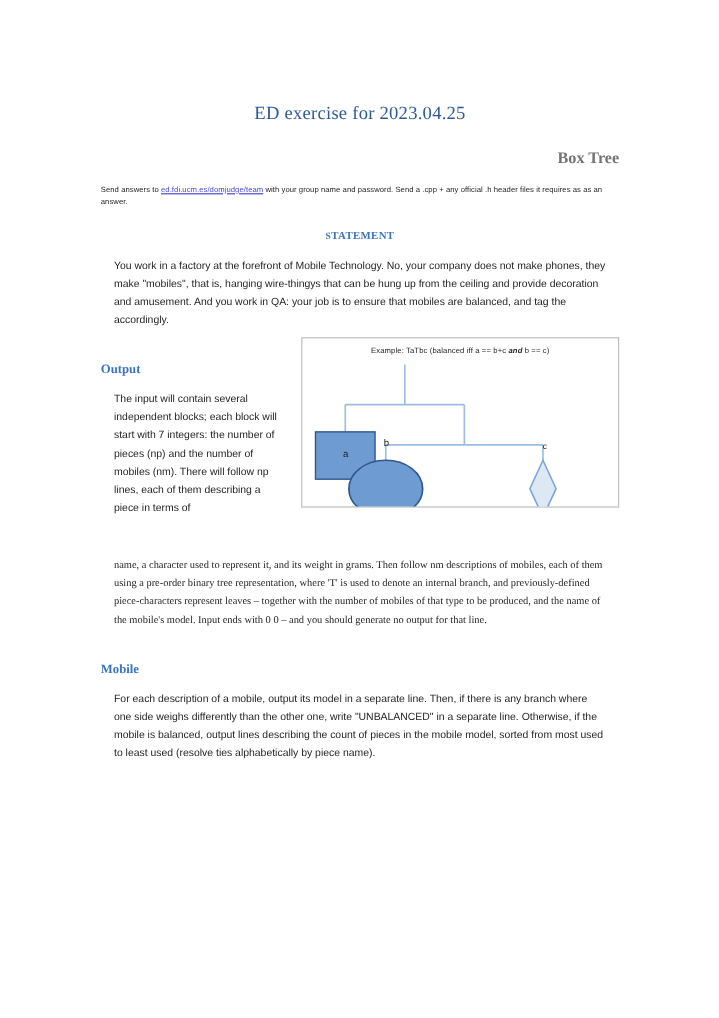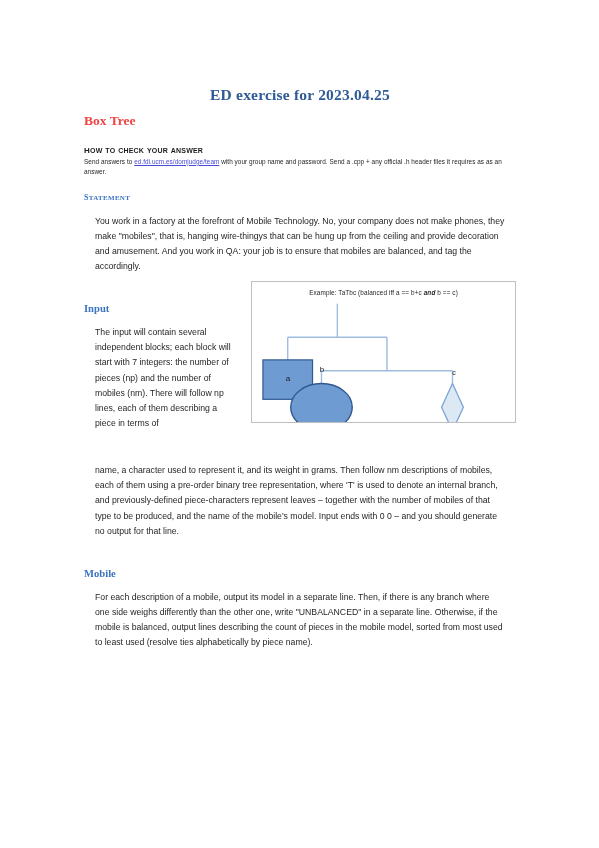--- a/index.html
+++ b/index.html
@@ -27,34 +27,34 @@
   .content {
     position: absolute;
     left: 84px;
     top: 86px;
     width: 432px;
   }
 
   
   .doc-title {
     font-family: "Liberation Serif", serif;
-    font-weight: bold;
+    font-weight: normal;
     font-size: 15.5px;
     color: #2E5A96;
     text-align: center;
     letter-spacing: 0.2px;
-    margin: 0 0 8px 0;
+    margin: 0 0 19px 0;
     line-height: 1.2;
   }
   .doc-subtitle {
     font-family: "Liberation Serif", serif;
     font-weight: bold;
     font-size: 13.5px;
-    color: #ef4444;
-    text-align: left;
+    color: #737373;
+    text-align: right;
     margin: 0 0 14px 0;
     line-height: 1.2;
   }
 
   
   .h-howto {
     font-family: "Liberation Sans", sans-serif;
     font-weight: bold;
     font-size: 9.6px;
     color: #1a1a1a;
@@ -74,26 +74,27 @@
   }
   .tiny a {
     color: #4a4ad8;
     text-decoration: underline;
   }
 
   
   .h-sec-smallcaps {
     font-family: "Liberation Serif", serif;
     font-weight: bold;
-    font-size: 10px;
+    font-size: 13px;
     color: #3A73C0;
     font-variant: small-caps;
     text-transform: lowercase;
     letter-spacing: 0.3px;
     margin: 0 0 3px 0;
+    text-align: center;
   }
   .h-sec-smallcaps::first-letter { font-size: 11.6px; }
 
   .h-sec {
     font-family: "Liberation Serif", serif;
     font-weight: bold;
     font-size: 10.6px;
     color: #3A73C0;
     margin: 0 0 2px 0;
   }
@@ -149,42 +150,42 @@
     position: absolute;
     font-size: 8px;
     color: #1a1a1a;
     text-align: center;
     line-height: 1;
   }
 
   
   .after-figure {
     margin-top: 0;
+    font-family: Liberation Serif, serif;
   }
 </style>
 </head>
 <body>
 
 <div class="page">
   <div class="content">
 
     <h1 class="doc-title">ED exercise for 2023.04.25</h1>
     <h2 class="doc-subtitle">Box Tree</h2>
 
-    <div class="h-howto">How to check your answer</div>
     <p class="tiny"><span>Send answers to </span><a href="#">ed.fdi.ucm.es/domjudge/team</a><span> with your group name and password. Send a .cpp + any official .h header files it requires as as an answer.</span></p>
 
     <div class="h-sec-smallcaps">Statement</div>
     <p class="body">You work in a factory at the forefront of Mobile Technology. No, your company does not make phones, they make "mobiles", that is, hanging wire-thingys that can be hung up from the ceiling and provide decoration and amusement. And you work in QA: your job is to ensure that mobiles are balanced, and tag the accordingly.</p>
 
     <div class="sp-after-statement"></div>
 
     <div class="split">
       <div class="col-left">
-        <div class="h-sec">Input</div>
+        <div class="h-sec">Output</div>
         <p class="body">The input will contain several independent blocks; each block will start with 7 integers: the number of pieces (np) and the number of mobiles (nm). There will follow np lines, each of them describing a piece in terms of</p>
       </div>
 
       <div class="figure-box">
         <div class="fig-caption"><span>Example: TaTbc  (balanced iff a == b+c </span><i>and</i><span> b == c)</span></div>
 
         <svg class="fig-canvas" viewBox="0 0 265 142" preserveAspectRatio="none">
 
           <line x1="86" y1="22" x2="86" y2="56" stroke="#9DBCE0" stroke-width="1.4"></line>
 

